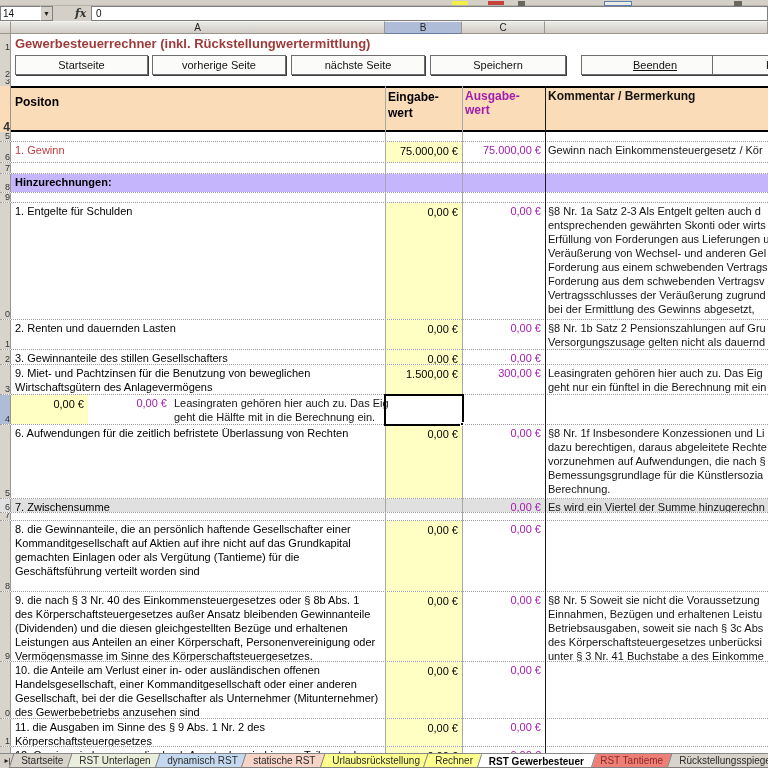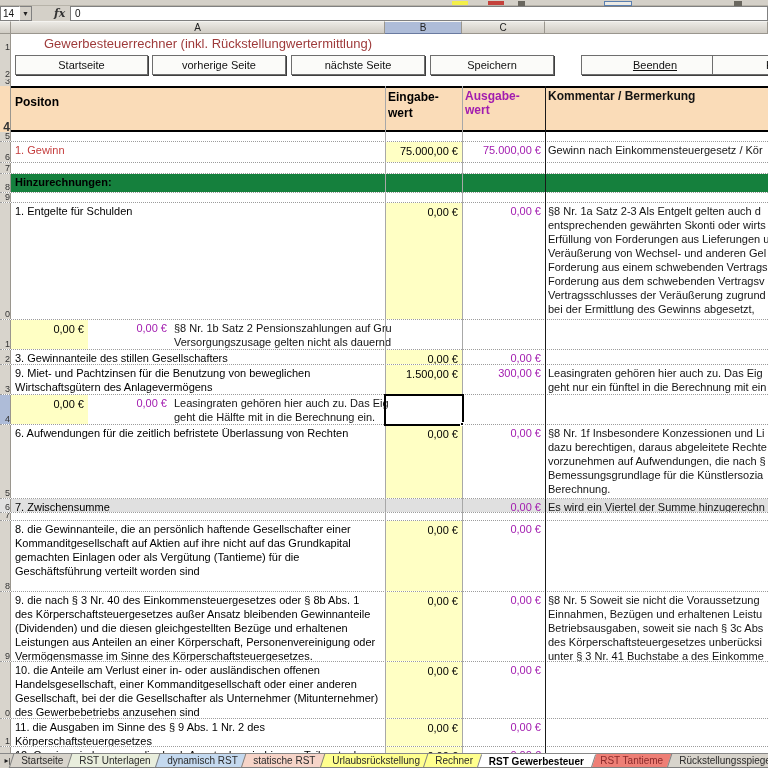--- a/index.html
+++ b/index.html
@@ -6,21 +6,21 @@
   html,body { width:768px; height:768px; overflow:hidden; }
   body { font-family:"Liberation Sans", sans-serif; background:#fff; }
   #app { position:relative; width:768px; height:768px; background:#fff; overflow:hidden; }
 
   
   .toolbar-strip { position:absolute; top:0; left:0; width:768px; height:6px; background:#d4d0c8; border-bottom:1px solid #b7b3a9; }
   .frag { position:absolute; top:1px; }
 
   
   .formula-bar { position:absolute; top:6px; left:0; width:768px; height:15px; background:#d4d0c8; display:flex; align-items:stretch; font-size:10px; }
-  .name-box { width:19px; background:#fff; border:1px solid #808080; border-right:none; padding:1px 0 0 2px; color:#111; }
+  .name-box { width:40px; background:#fff; border:1px solid #808080; border-right:none; padding:1px 0 0 2px; color:#111; }
   .name-drop { width:13px; background:#d4d0c8; border:1px solid #808080; border-left:1px solid #fff; font-size:7px; color:#222; text-align:center; padding-top:3px; }
   .fb-gap { width:22px; }
   .fx { width:16px; font-family:"DejaVu Serif", serif; font-style:italic; font-weight:bold; font-size:11px; color:#333; padding-top:1px; }
   .formula-input { flex:1; background:#fff; border:1px solid #808080; padding:1px 0 0 4px; color:#111; }
 
   
   .col-headers { position:absolute; top:21px; left:0; width:768px; height:13px; display:flex; font-size:10px; color:#222; }
   .ch { background:linear-gradient(#eceae5,#d0ccc4); border-right:1px solid #9a968e; border-top:1px solid #f5f4f1; border-bottom:1px solid #9a968e; display:flex; align-items:center; justify-content:center; }
   .ch.corner { width:11px; }
   .ch.a { width:374px; }
@@ -34,28 +34,28 @@
   .row.dotted { border-bottom:1px dotted #9c9c9c; }
   .rh { width:11px; flex:0 0 11px; background:#d8d4cc; border-right:1px solid #9a968e; font-size:9px; color:#333; display:flex; align-items:flex-end; justify-content:flex-end; overflow:hidden; line-height:10px; }
   .rh.selrh { background:#aebcd8; }
   .ca { width:374px; flex:0 0 374px; padding:1px 2px 0 4px; font-size:11px; line-height:14px; white-space:pre-line; overflow:hidden; color:#000; }
   .cb { width:77px; flex:0 0 77px; padding:1px 4px 0 2px; font-size:11px; line-height:16px; text-align:right; overflow:hidden; color:#000; }
   .cc { width:83px; flex:0 0 83px; padding:1px 4px 0 2px; font-size:11px; line-height:14px; text-align:right; overflow:hidden; color:#a21caf; }
   .cd { flex:1 1 auto; padding:1px 0 0 3px; font-size:11px; line-height:14px; white-space:pre; overflow:hidden; color:#141414; }
   .yellow { background:#ffffc4; }
   .redtext { color:#c43c3c; }
 
-  .row.title-row .titletext { font-size:13px; font-weight:normal; color:#9e3a3a; padding:2px 0 0 21px; width:757px; white-space:nowrap; overflow:hidden;margin-left:12px; }
+  .row.title-row .titletext { font-size:13px; font-weight:bold; color:#9e3a3a; padding:2px 0 0 4px; width:757px; white-space:nowrap; overflow:hidden; }
   .row.buttons-row { position:relative; }
   .xlbtn { position:absolute; top:3px; height:20px; background:#fbfbf9; border:1px solid #6e6e6e; box-shadow:1px 1px 0 #3f3f3f; font-size:11px; color:#111; display:flex; align-items:center; justify-content:center; overflow:hidden; cursor:default; }
   .row.colhead-row > div { background:#fadcb8; font-weight:bold; font-size:12px; }
   .row.colhead-row .ca { padding-top:9px; }
   .row.colhead-row .cb, .row.colhead-row .cc { text-align:left; white-space:pre-line; padding:3px 0 0 3px; }
   .row.colhead-row .cd { padding-top:3px; }
-  .sectionband { flex:1 1 auto; background:#15803d; font-size:11px; font-weight:bold; color:#000; padding:2px 0 0 4px; overflow:hidden; }
+  .sectionband { flex:1 1 auto; background:#c4b5fd; font-size:11px; font-weight:bold; color:#000; padding:2px 0 0 4px; overflow:hidden; }
   .row.subtotal-row > div { background:#e0e0e0; }
 
   
   .vl { position:absolute; width:1px; background:#a8a8a8; top:18px; bottom:0; }
   .vl.v1 { left:385px; top:52px; }
   .vl.v2 { left:462px; top:52px; }
   .vl.v3 { left:545px; top:52px; background:#1a1a1a; }
   .hl { position:absolute; left:11px; right:0; height:2px; background:#000; }
   .hl.h1 { top:52px; }
   .hl.h2 { top:96px; }
@@ -101,21 +101,21 @@
   <div class="grid" id="grid">
     <div class="row title-row" style="height: 18px;">
         <div class="rh">1</div>
         <div class="titletext">Gewerbesteuerrechner (inkl. Rückstellungwertermittlung)</div>
       </div>
       <div class="row buttons-row" style="height: 27px;">
         <div class="rh">2</div>
         <div class="xlbtn" style="left: 15px; width: 133px;">Startseite</div>
         <div class="xlbtn" style="left: 152px; width: 134px;">vorherige Seite</div>
         <div class="xlbtn" style="left: 291px; width: 134px;">nächste Seite</div>
-        <div class="xlbtn" style="left: 430px; width: 124px;">Speichern</div>
+        <div class="xlbtn" style="left: 430px; width: 136px;">Speichern</div>
         <div class="xlbtn" style="left: 581px; width: 148px; text-decoration: underline;">Beenden</div>
         <div class="xlbtn" style="left: 712px; width: 130px;">Hilfe</div>
       </div>
       <div class="row" style="height: 7px;">
         <div class="rh">3</div>
         <div class="ca"></div>
         <div class="cb"></div>
         <div class="cc"></div>
         <div class="cd"></div>
       </div>
@@ -169,20 +169,21 @@
 entsprechenden gewährten Skonti oder wirts
 Erfüllung von Forderungen aus Lieferungen u
 Veräußerung von Wechsel- und anderen Gel
 Forderung aus einem schwebenden Vertrags
 Forderung aus dem schwebenden Vertragsv
 Vertragsschlusses der Veräußerung zugrund
 bei der Ermittlung des Gewinns abgesetzt,</div>
       </div>
       <div class="row dotted" style="height: 30px;">
         <div class="rh">1</div>
+        <div class="ca">2. Renten und dauernden Lasten</div>
         <div class="cb yellow">0,00 €</div>
         <div class="cc">0,00 €</div>
         <div class="cd">§8 Nr. 1b Satz 2 Pensionszahlungen auf Gru
 Versorgungszusage gelten nicht als dauernd</div>
       </div>
       <div class="row dotted" style="height: 15px;">
         <div class="rh">2</div>
         <div class="ca">3. Gewinnanteile des stillen Gesellschafters</div>
         <div class="cb yellow">0,00 €</div>
         <div class="cc">0,00 €</div>

